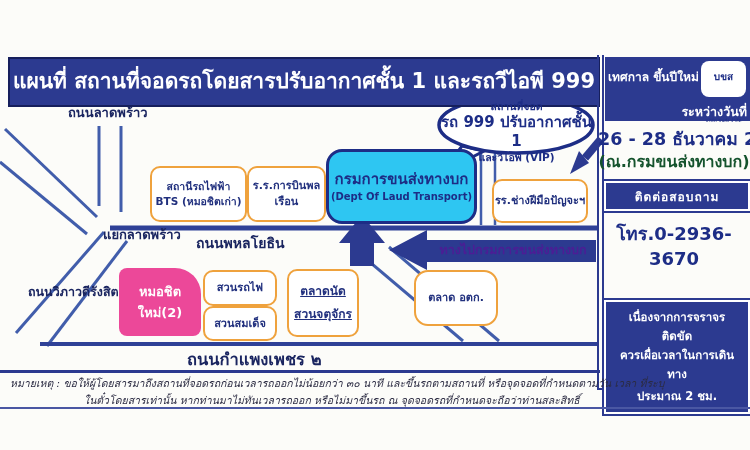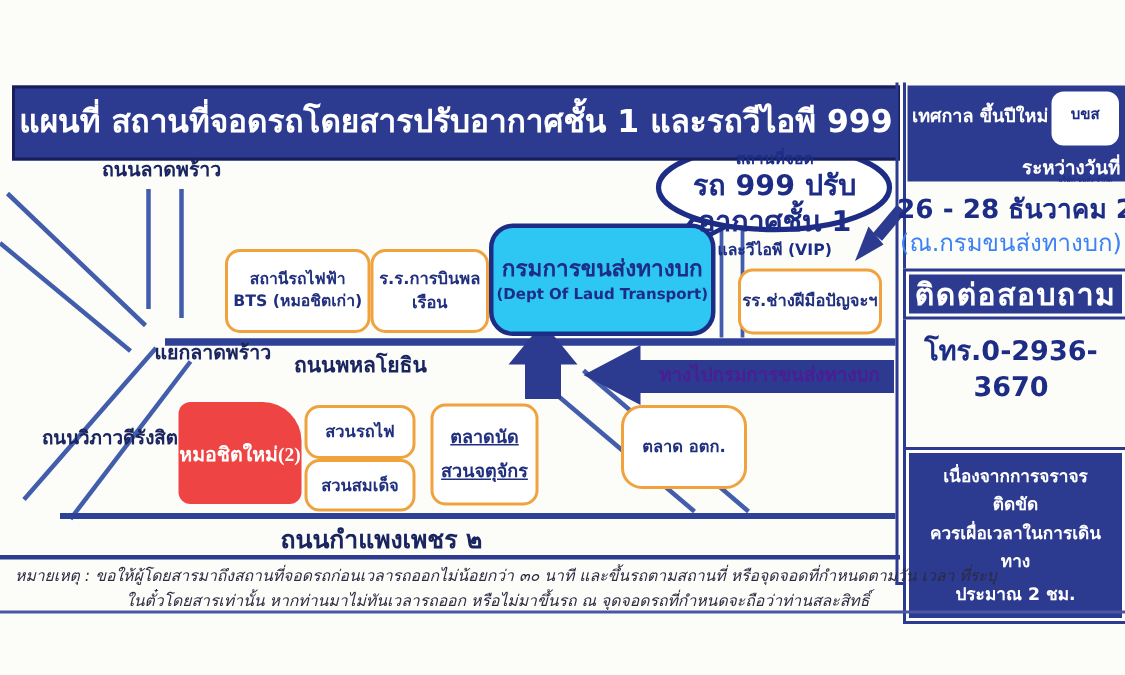--- a/index.html
+++ b/index.html
@@ -7,53 +7,53 @@
   .page{position:relative;width:750px;height:450px;background:#fcfcf9;overflow:hidden;}
   .abs{position:absolute;}
   
   .title-bar{left:8px;top:57px;width:588px;height:46px;background:#2c3a90;border:2px solid #161f5c;
     color:#fff;font-weight:bold;font-size:21px;display:flex;align-items:center;justify-content:center;
     text-align:right;line-height:1.2;}
   
   .pbox{border:2px solid #efa23d;border-radius:10px;background:#fff;color:#21307e;font-weight:bold;
     display:flex;flex-direction:column;align-items:center;justify-content:center;text-align:center;
     font-size:11px;line-height:1.45;}
-  .navybox{background:#ef4444;color:#fff;font-weight:bold;display:flex;align-items:center;
-    justify-content:center;text-align:center;font-family:Liberation Serif, serif;}
+  .navybox{background:#ec4899;color:#fff;font-weight:bold;display:flex;align-items:center;
+    justify-content:center;text-align:center;}
   .roadlabel{color:#1a2560;font-weight:600;white-space:nowrap;}
   
   .dlt{left:326px;top:149px;width:145px;height:69px;background:#2ec6f2;border:3px solid #1d2d86;
     border-radius:16px;color:#1d2d86;display:flex;flex-direction:column;align-items:center;
     justify-content:center;text-align:center;line-height:1.3;}
   .dlt .th{font-size:15px;font-weight:bold;}
   .dlt .en{font-size:10px;font-weight:bold;}
   
   .callout-text{left:440px;top:100px;width:153px;color:#1d2d86;text-align:center;line-height:1.25;}
   .callout-text .c1{font-size:10.5px;font-weight:bold;}
-  .callout-text .c2{font-size:19px;font-weight:bold;}
+  .callout-text .c2{font-size:15px;font-weight:bold;}
   .callout-text .c3{font-size:10.5px;font-weight:bold;}
   .arrow-label{left:430px;top:240px;width:166px;color:#4c1d95;font-weight:bold;font-size:12.5px;
     text-align:center;white-space:nowrap;}
   
   .vline{width:2px;background:#2c3a90;}
   .band{left:605px;top:57px;width:145px;height:64px;background:#2c3a90;}
   .festival{left:608px;top:67px;color:#fff;font-weight:bold;font-size:12px;white-space:nowrap;}
   .between{left:605px;top:102px;width:142px;color:#fff;font-weight:bold;font-size:12.5px;text-align:right;}
   .logo{left:701px;top:61px;width:45px;height:36px;background:#fff;border-radius:8px;
     display:flex;flex-direction:column;align-items:center;justify-content:center;line-height:1;gap:36px;}
   .logo .lg-text{color:#1d2d86;font-weight:bold;font-size:10px;margin-top:1px;}
   .logo .lg-sub{color:#1d2d86;font-size:4.5px;margin-top:1px;white-space:nowrap;}
   .daterange{left:598px;top:125px;width:152px;text-align:center;color:#1d2d86;font-weight:bold;
     font-size:17.5px;white-space:nowrap;}
-  .venue{left:598px;top:149px;width:152px;text-align:center;color:#3b82f6;font-weight:normal;font-size:16px;}
+  .venue{left:598px;top:149px;width:152px;text-align:center;color:#14532d;font-weight:bold;font-size:16px;}
   .dblbox{border:2px solid #2c3a90;padding:2px;background:#fff;}
   .dblbox .inner{background:#2c3a90;color:#fff;font-weight:bold;display:flex;flex-direction:column;
     align-items:center;justify-content:center;text-align:center;}
   .contact{left:602px;top:179px;width:142px;}
-  .contact .inner{height:26px;font-size:20px;letter-spacing:1px;text-align:right;}
+  .contact .inner{height:26px;font-size:12px;letter-spacing:1px;text-align:right;}
   .phone{left:598px;top:219px;width:152px;text-align:center;color:#1d2d86;font-weight:bold;font-size:18px;}
   .traffic{left:602px;top:298px;width:142px;}
   .traffic .inner{padding:6px 12px;font-size:11.5px;line-height:1.65;}
   .traffic .last{margin-top:3px;}
   
   .fnote{color:#2b2b42;font-style:italic;font-size:10.5px;white-space:nowrap;}
   .hline{background:#2c3a90;}
 </style>
 </head>
 <body>

